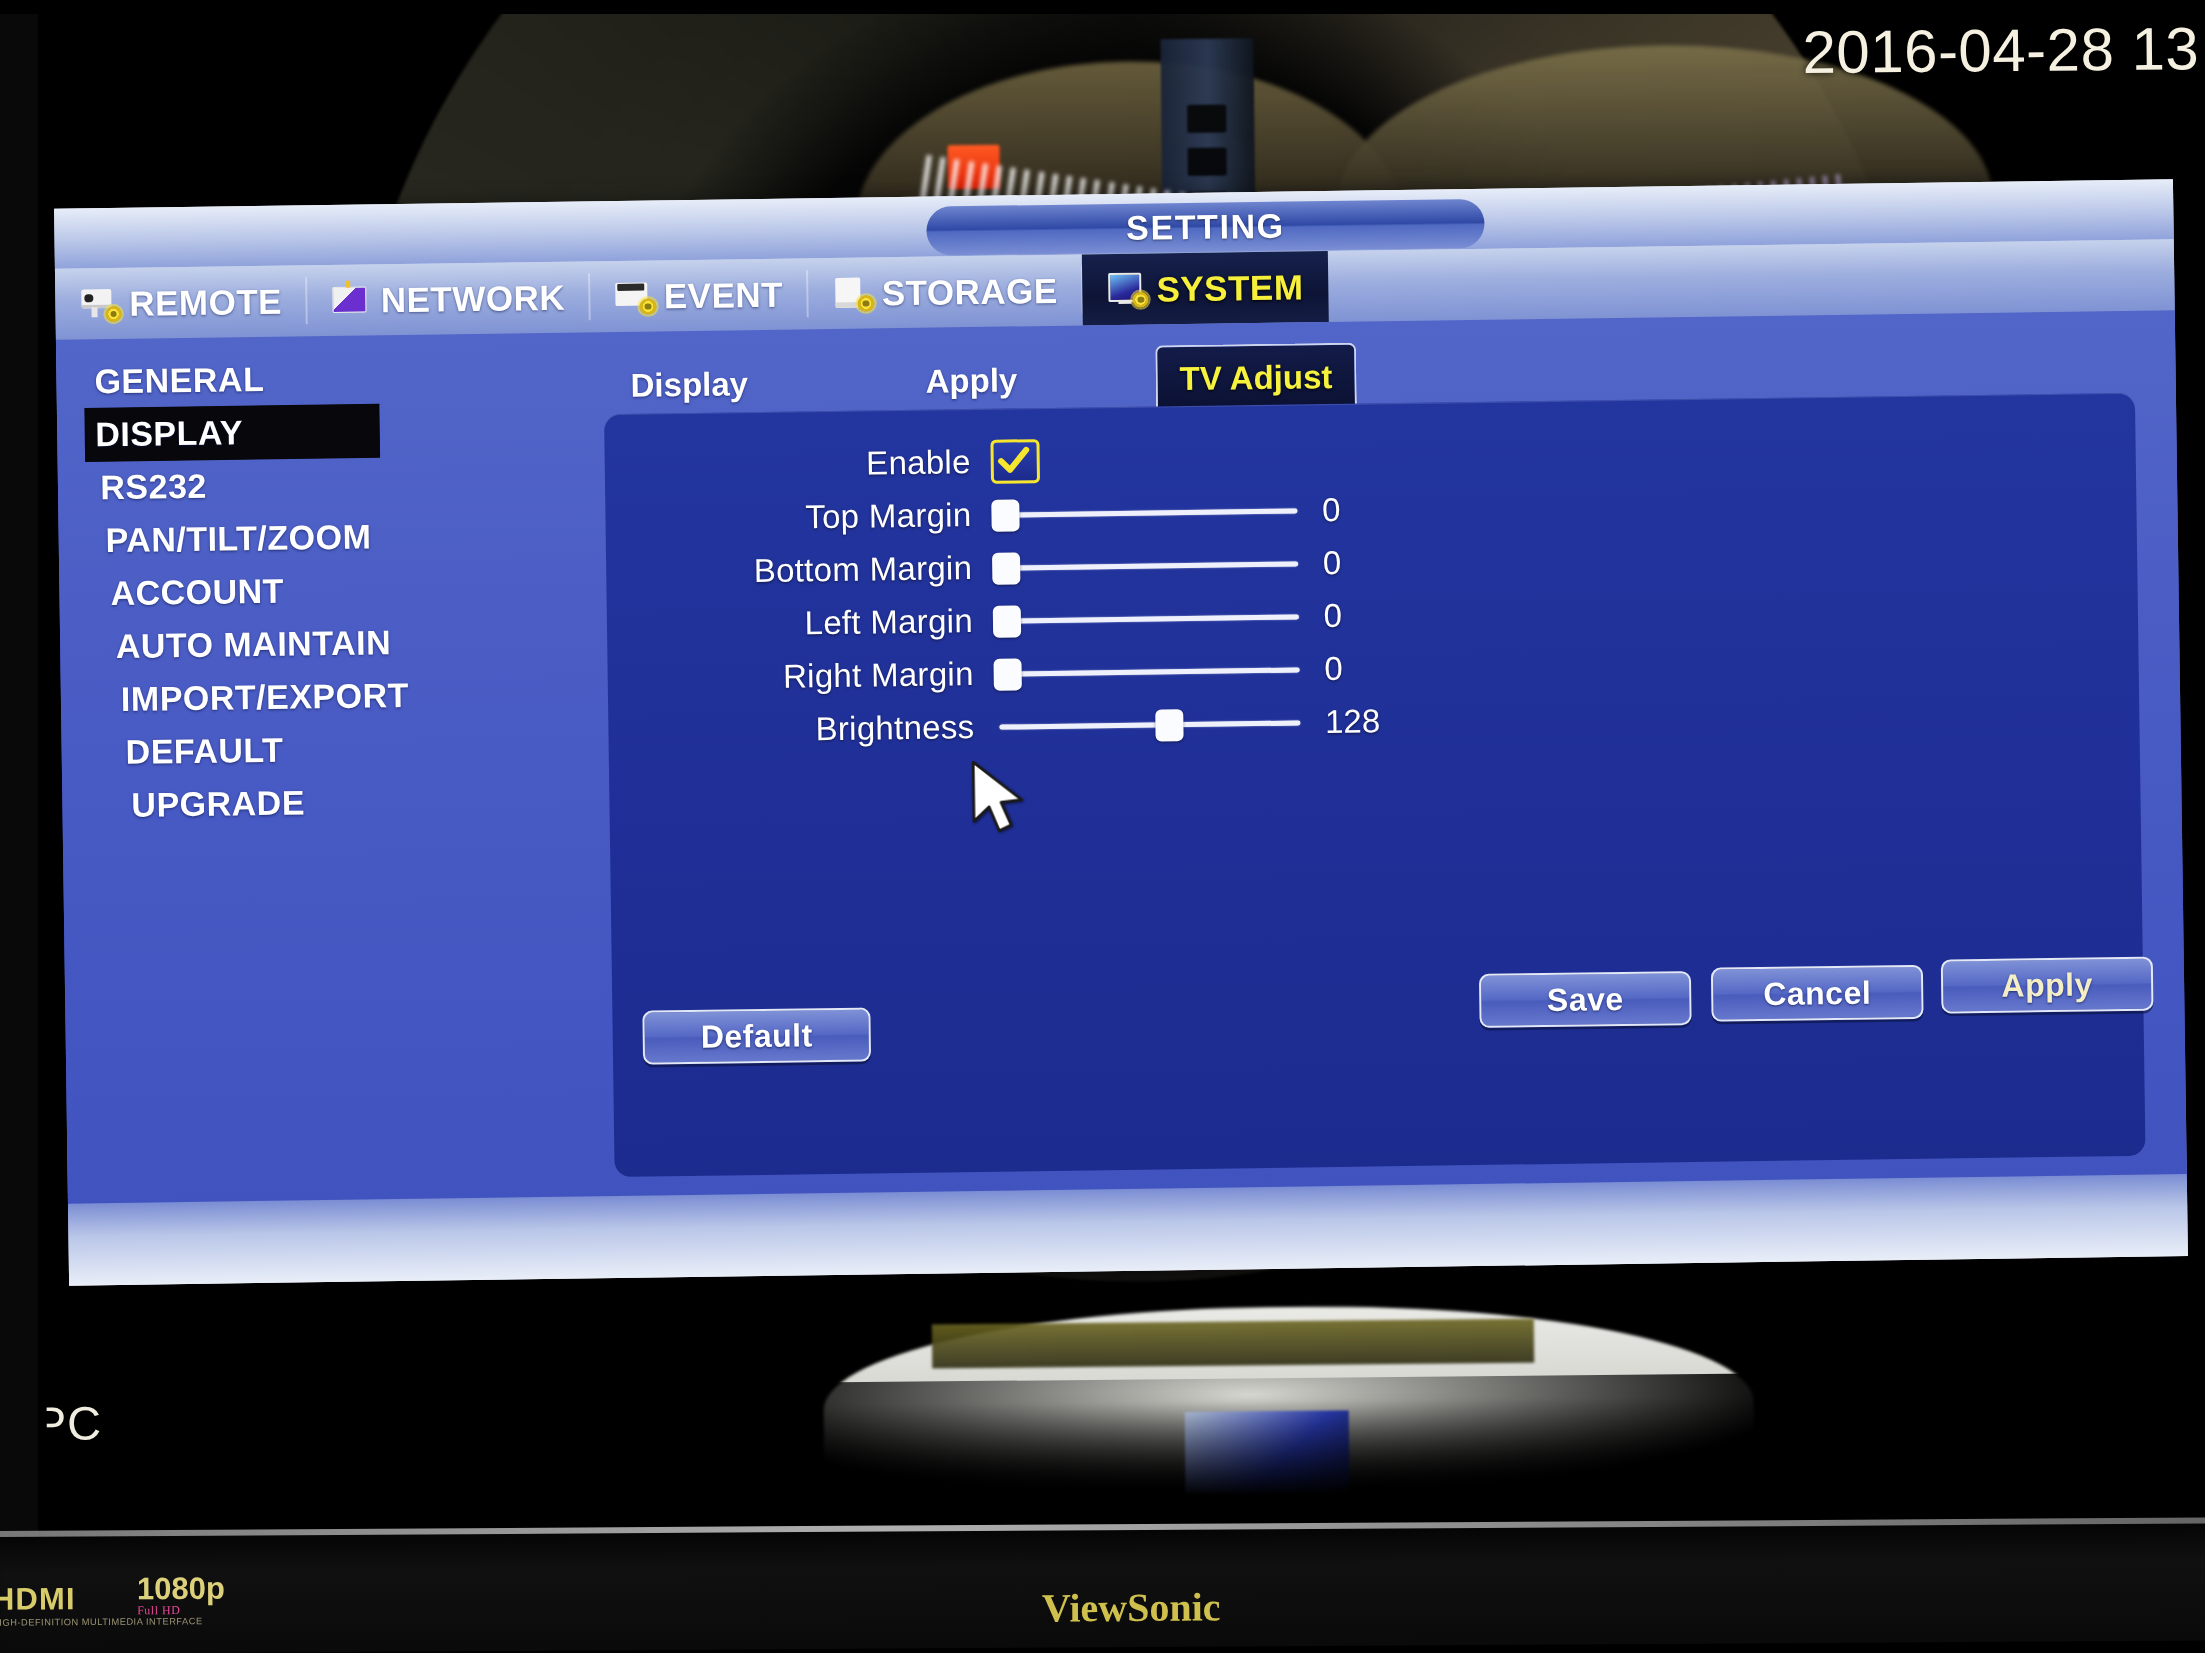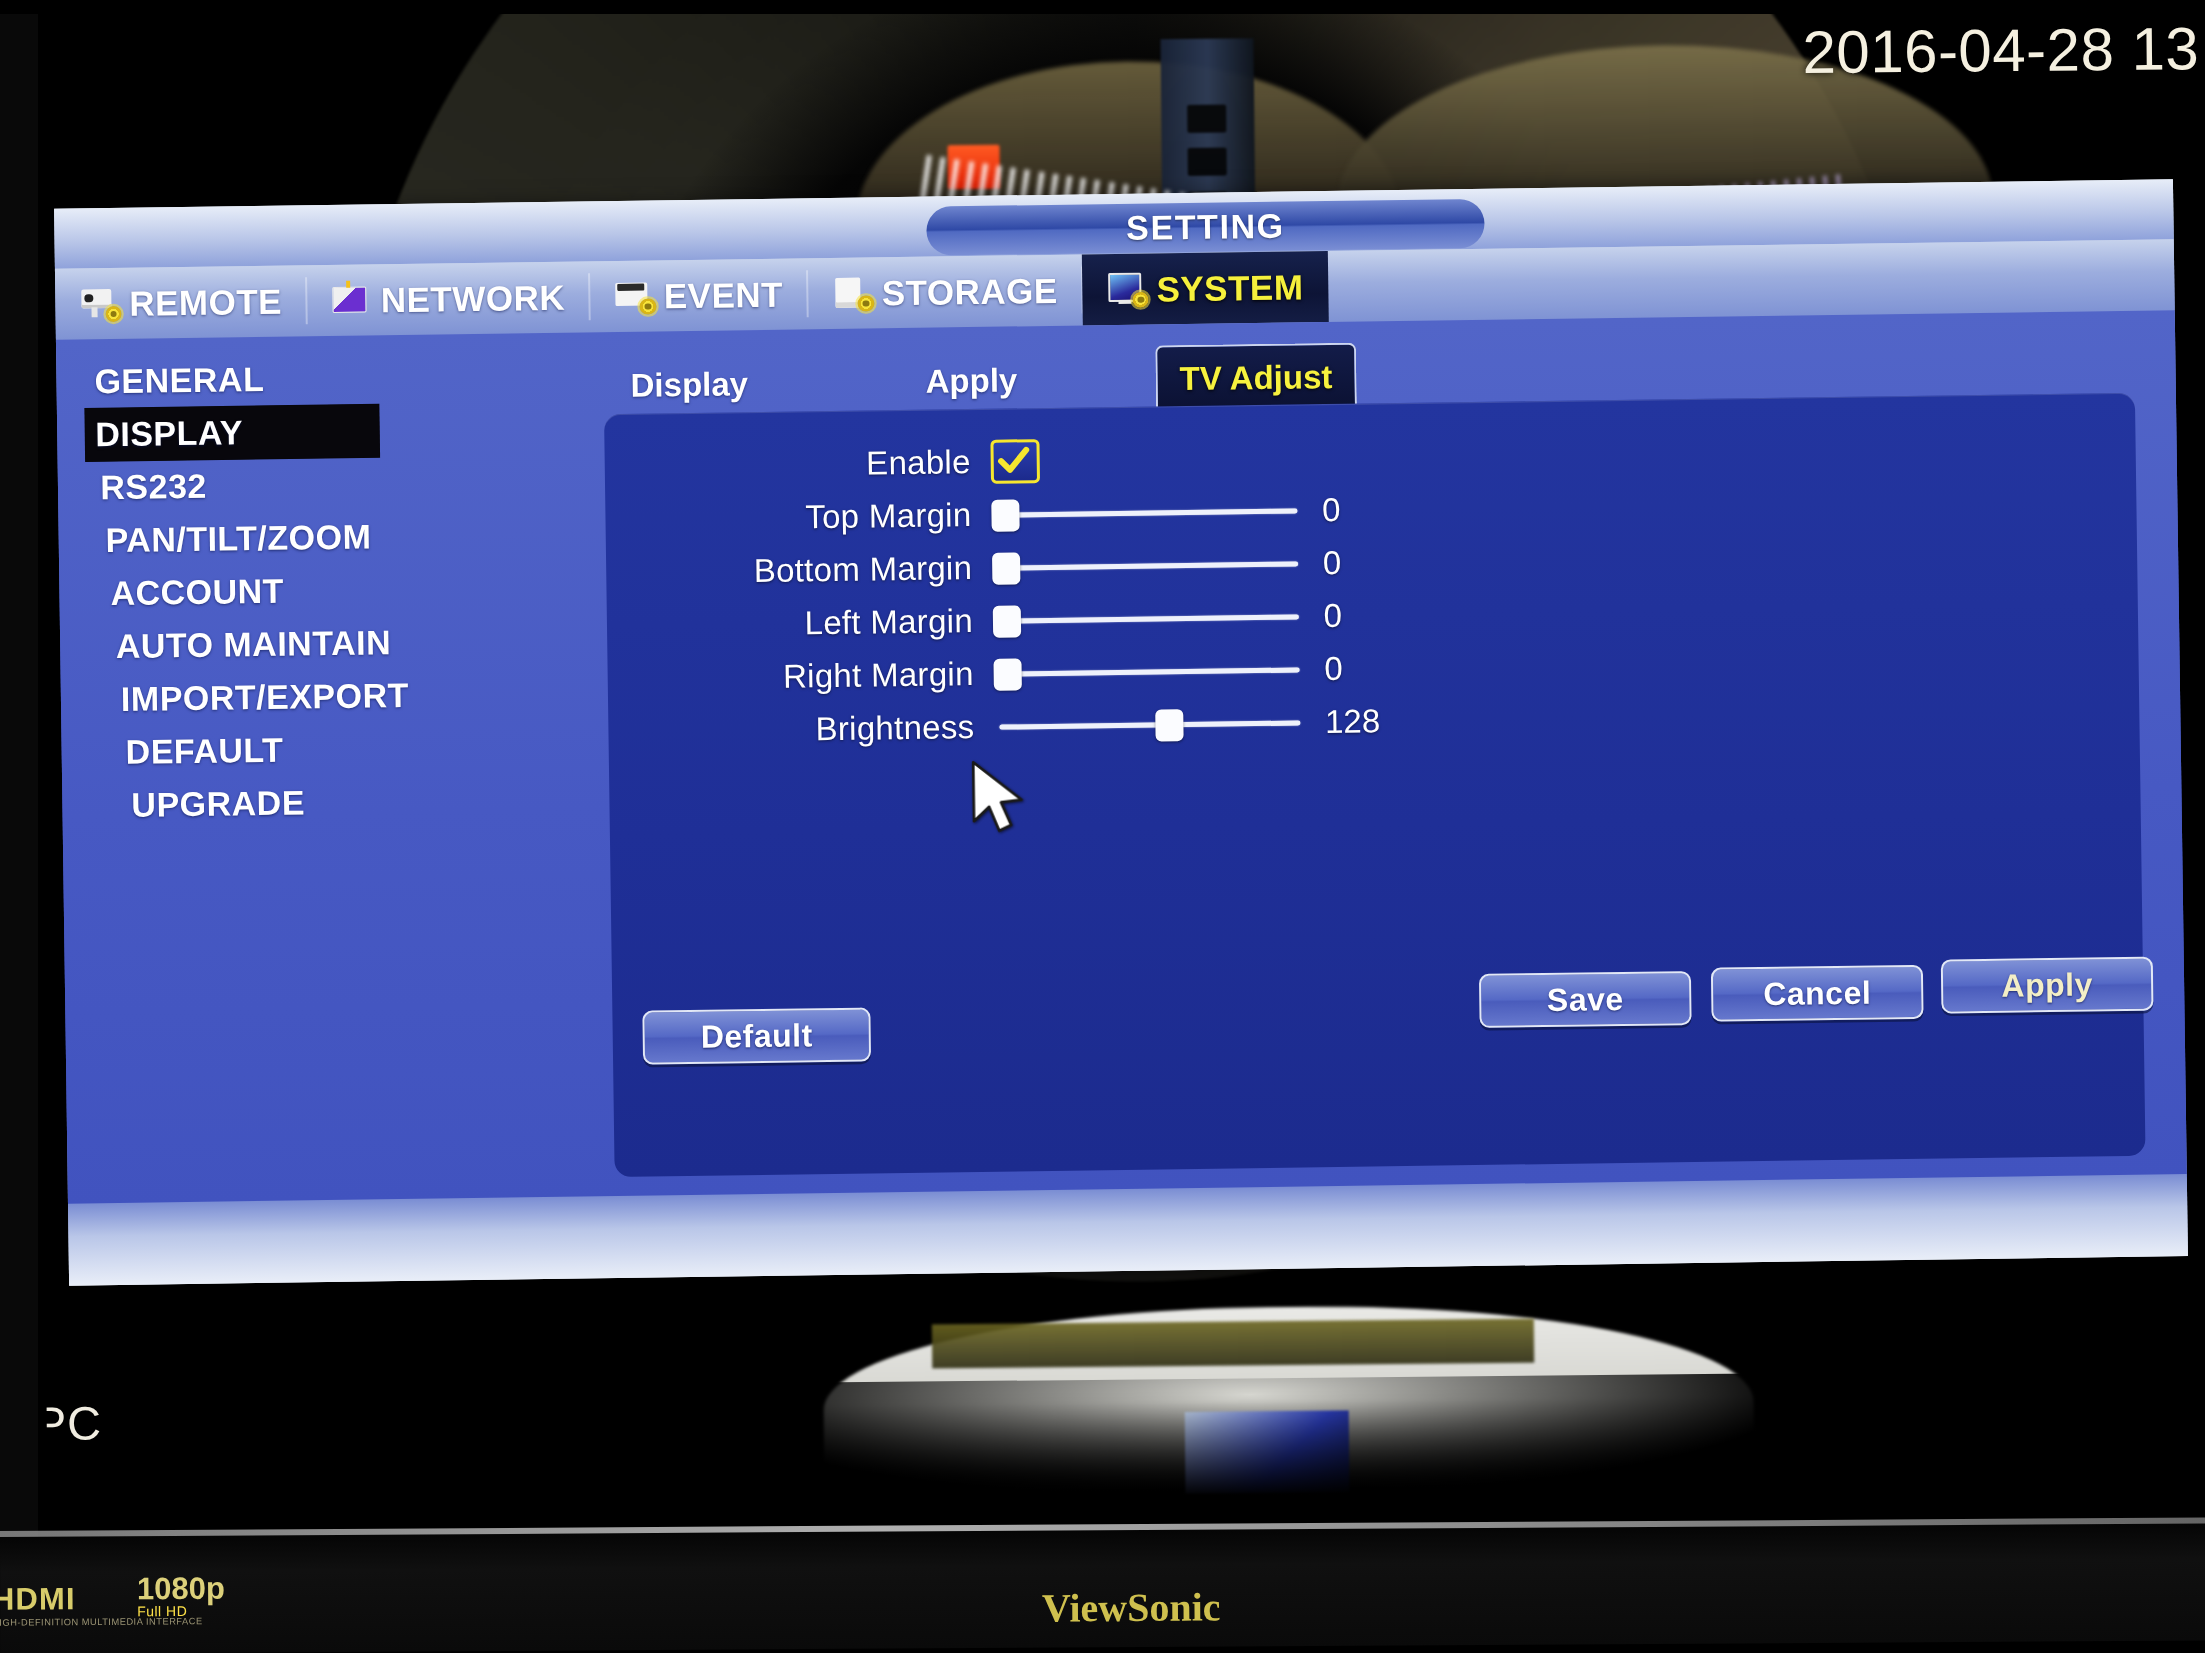--- a/index.html
+++ b/index.html
@@ -171,21 +171,21 @@
 
   
   .cursor{position:absolute;left:908px;top:564px;z-index:30;filter:drop-shadow(1.1px 1.6px 1.6px rgba(0,0,0,.6));}
 
   
   .brand-hdmi{position:absolute;left:-7.7px;top:1581px;z-index:50;color:#d8cc6a;font-size:31px;
      font-weight:700;letter-spacing:1.1px;transform:rotate(-0.4deg);white-space:nowrap;}
   .brand-hdmi small{display:block;font-size:9.3px;letter-spacing:0.5px;color:#9b9474;font-weight:400;}
   .brand-1080{position:absolute;left:137px;top:1573px;z-index:50;color:#dcd07a;font-size:31px;
      font-weight:700;transform:rotate(-0.4deg);line-height:1;}
-  .brand-1080 small{display:block;font-size:14px;color:#fde047;font-weight:400;letter-spacing:0.5px;}
+  .brand-1080 small{display:block;font-size:12px;color:#ec4899;font-weight:400;letter-spacing:0.5px;font-family:Liberation Serif, serif;}
   .brand-vs{position:absolute;left:1042px;top:1584px;z-index:50;color:#cfc04e;font-size:40px;
      font-family:"Liberation Serif",serif;font-weight:700;transform:rotate(-0.4deg);white-space:nowrap;}
 </style>
 </head>
 <body>
 
 <div id="photo">
 
   <div class="bezel-shadow-top"></div>
 

